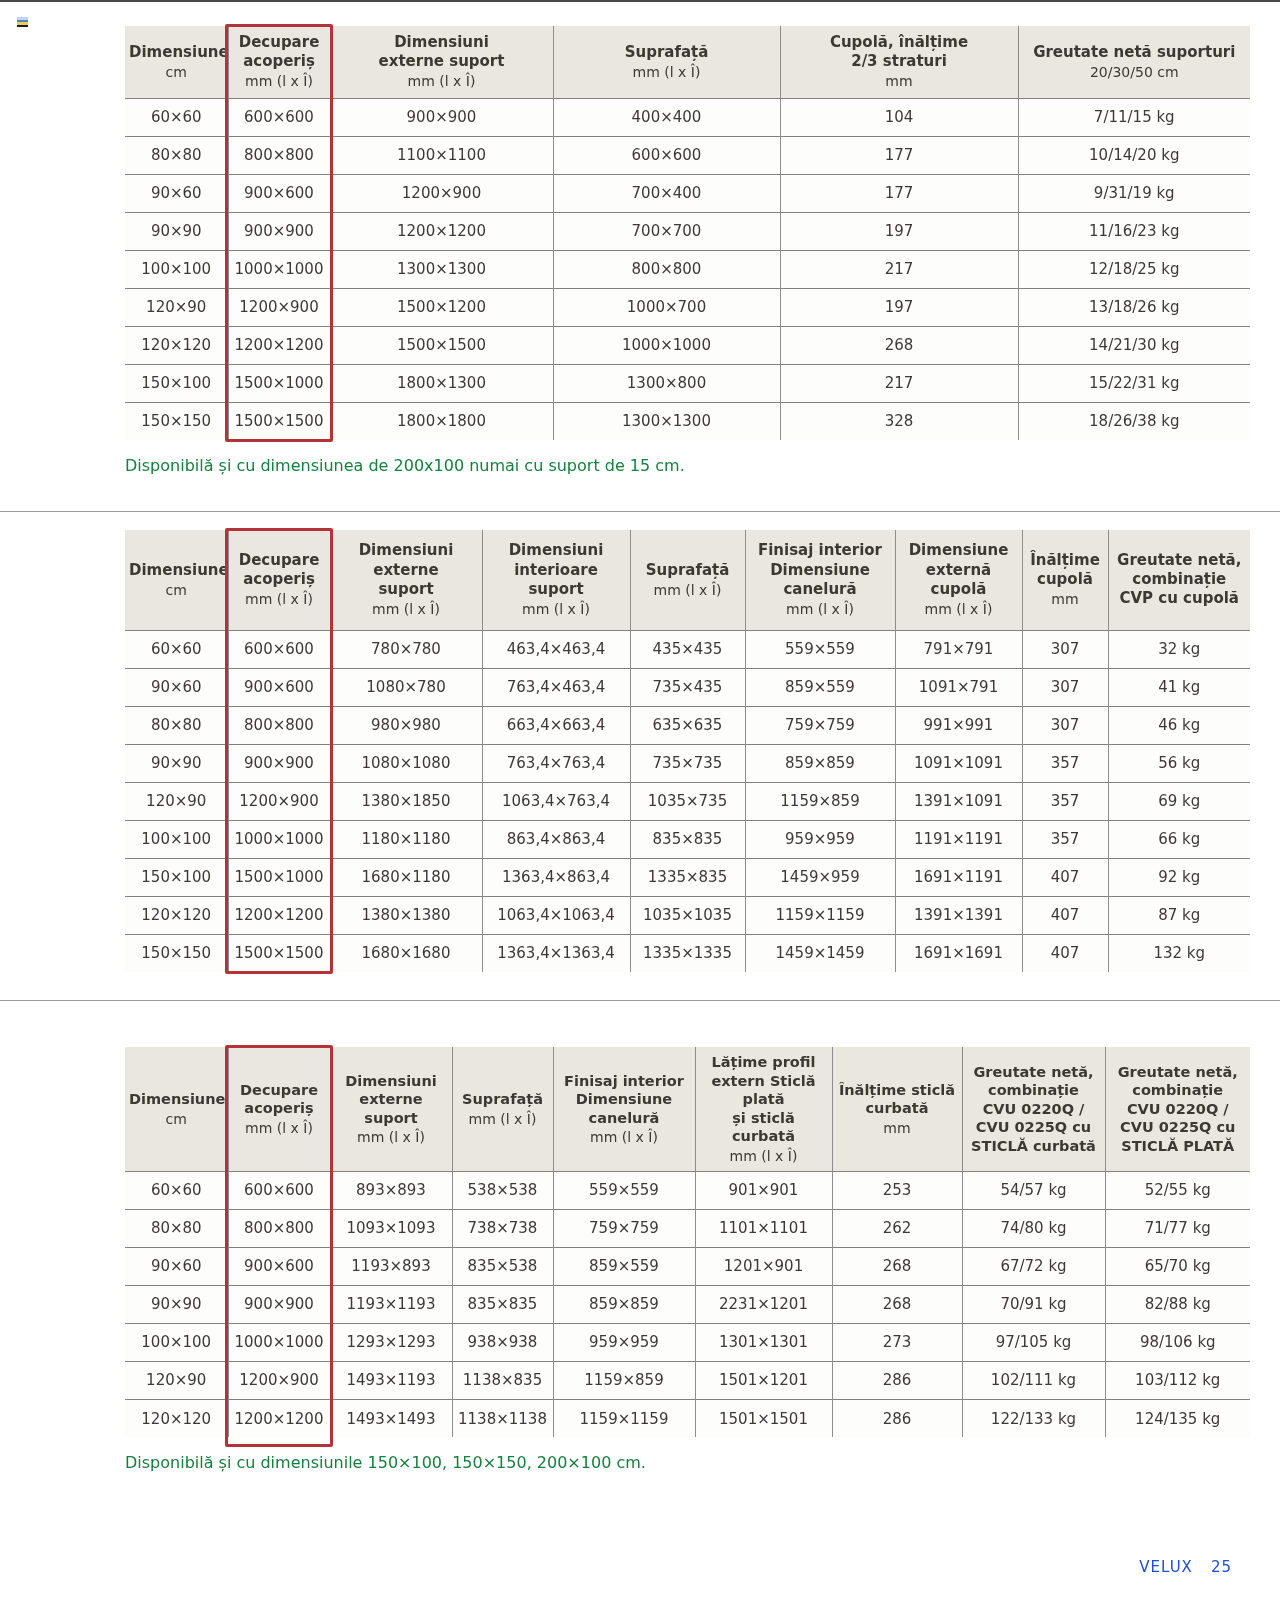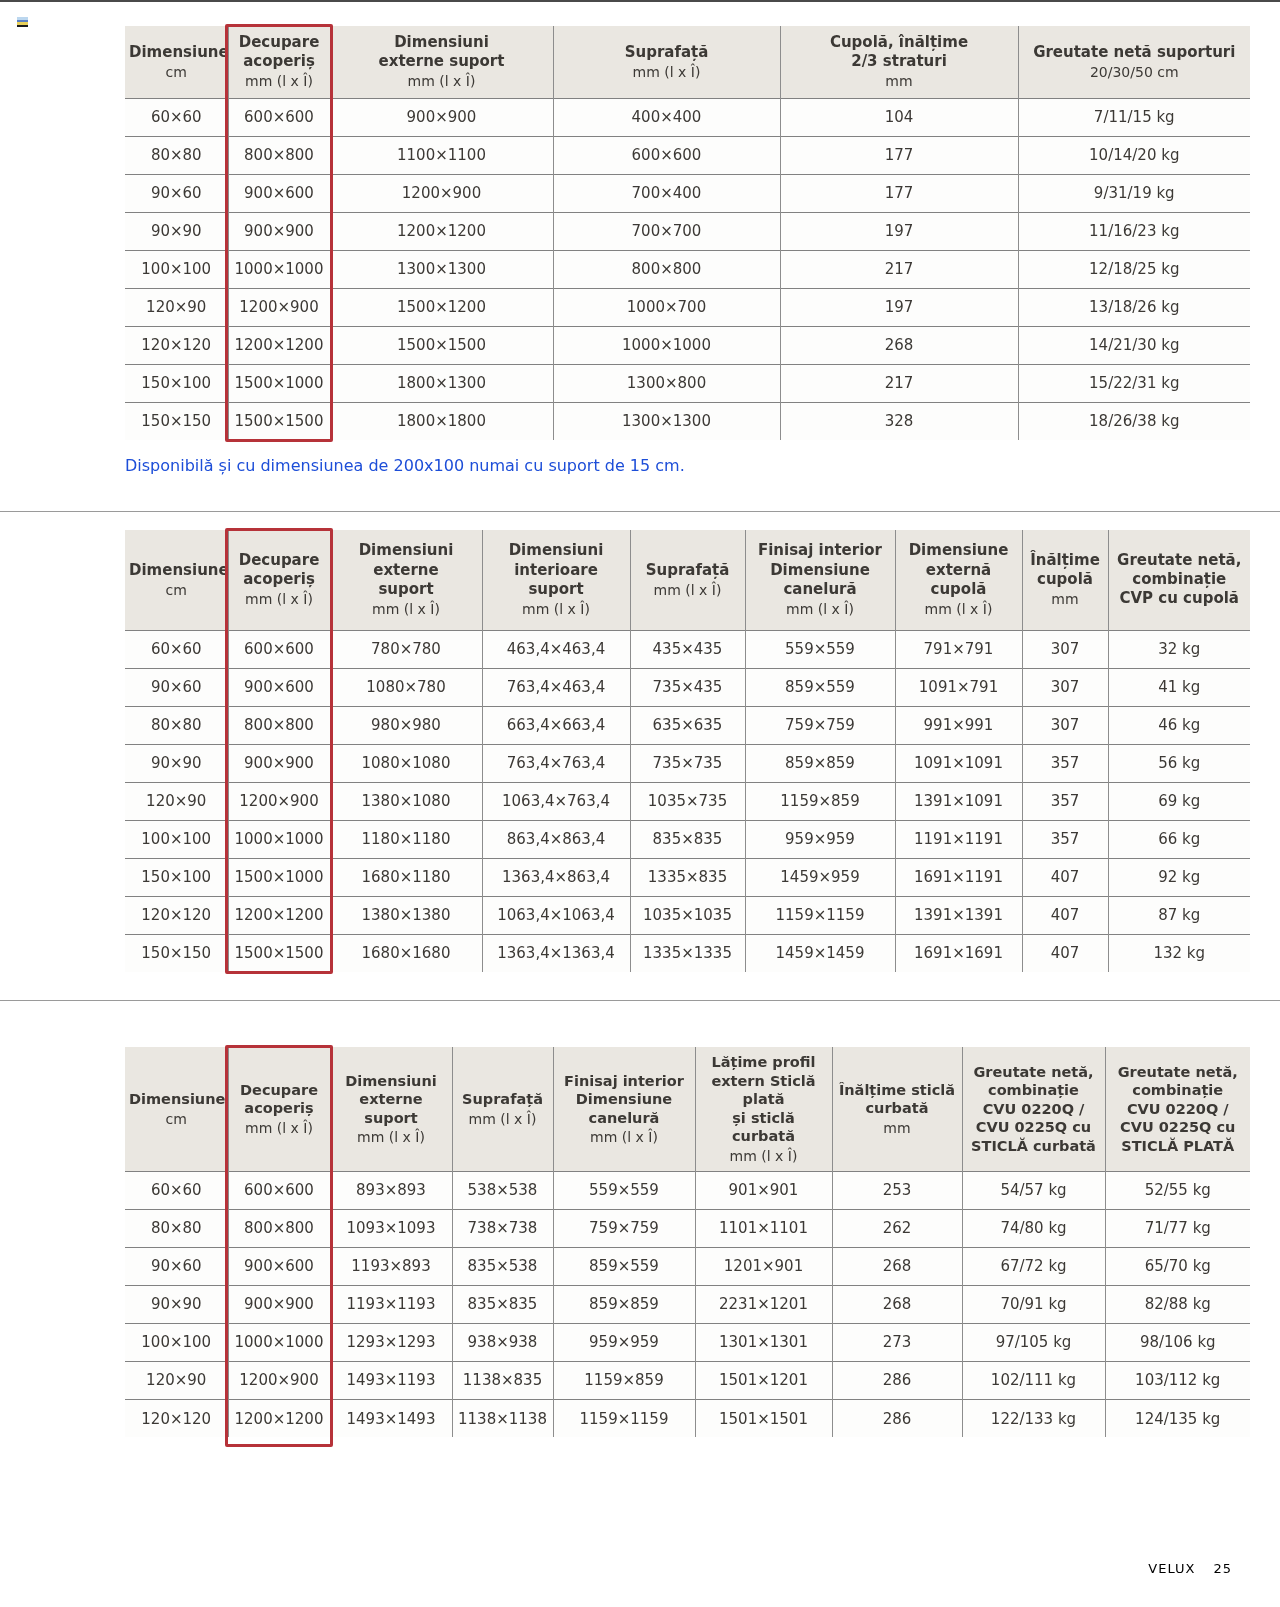--- a/index.html
+++ b/index.html
@@ -38,26 +38,26 @@
   .t3 th:nth-child(7){width:130px}.t3 th:nth-child(8){width:143px}.t3 th:nth-child(9){width:145px}
   .t3 th { height:118px; }
   .t3 .h-label { font-size:14.5px; }
 
   
   .highlight { position:absolute; left:100px; top:-2px; width:108px; border:3px solid #b63239; border-radius:2px; pointer-events:none; }
   .hl-t1 { height:418px; }
   .hl-t2 { height:446px; }
   .hl-t3 { height:402px; }
 
-  .note { margin:16px 0 0 125px; font-size:16px; color:#1d4ed8; }
+  .note { margin:16px 0 0 125px; font-size:16px; color:#15803d; }
   .sep { width:1280px; height:1px; background:#9a9a9a; }
   .sep1 { margin-top:36px; }
   .sep2 { margin-top:28px; }
 
-  .footer { position:absolute; right:48px; bottom:16px; font-size:13px; color:#000000; letter-spacing:1px;text-align:center; }
+  .footer { position:absolute; right:48px; bottom:16px; font-size:15px; color:#1d4ed8; letter-spacing:1px;text-align:center; }
   .footer .brand { margin-right:18px; }
 </style>
 </head>
 <body>
 
 <div class="page">
   <div class="top-line"></div>
   <div class="marker-icon">
     <span class="stripe1"></span>
       <span class="stripe2"></span>
@@ -273,21 +273,21 @@
             <td>763,4×763,4</td>
             <td>735×735</td>
             <td>859×859</td>
             <td>1091×1091</td>
             <td>357</td>
             <td>56 kg</td>
           </tr>
           <tr>
             <td>120×90</td>
             <td>1200×900</td>
-            <td>1380×1080</td>
+            <td>1380×1850</td>
             <td>1063,4×763,4</td>
             <td>1035×735</td>
             <td>1159×859</td>
             <td>1391×1091</td>
             <td>357</td>
             <td>69 kg</td>
           </tr>
           <tr>
             <td>100×100</td>
             <td>1000×1000</td>
@@ -470,17 +470,18 @@
             <td>1159×1159</td>
             <td>1501×1501</td>
             <td>286</td>
             <td>122/133 kg</td>
             <td>124/135 kg</td>
           </tr>
         </tbody>
     </table>
     <div class="highlight hl-t3"></div>
   </div>
+  <p class="note">Disponibilă și cu dimensiunile 150×100, 150×150, 200×100 cm.</p>
 
   <div class="footer">
     <span class="brand">VELUX</span><span>25</span>
   </div>
 </div>
 
 </body></html>

